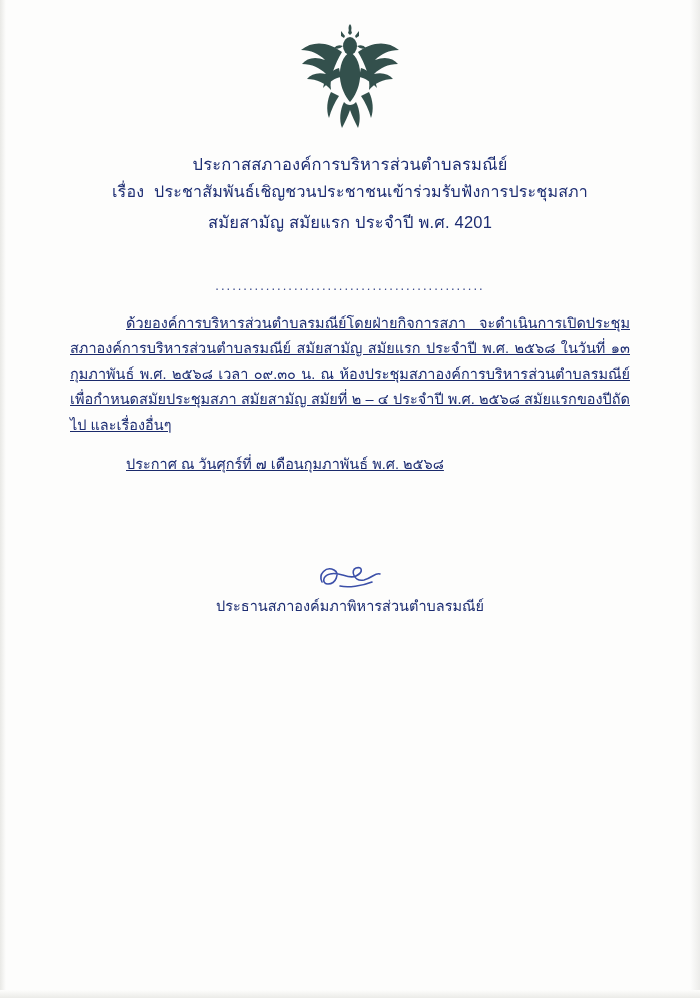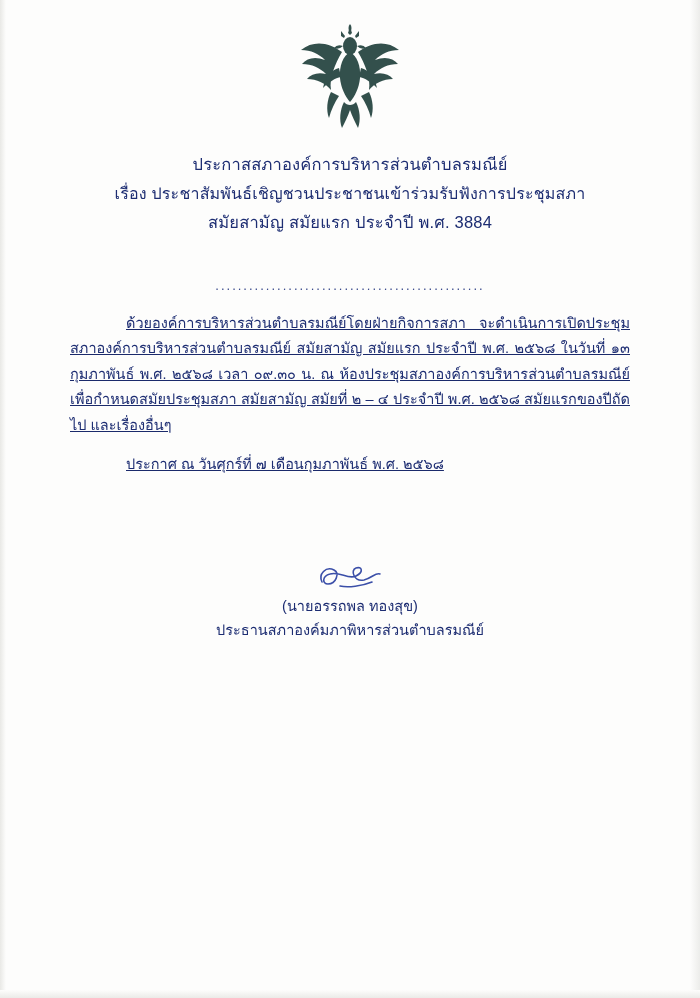--- a/index.html
+++ b/index.html
@@ -59,21 +59,21 @@
     width: 700px;
     text-align: center;
   }
   .header-line {
     font-size: 16.5px;
     line-height: 29px;
     letter-spacing: 0.2px;
     color: #1d2d72;
     white-space: nowrap;
   }
-  .header-line.l2 { font-size: 16px; }
+  .header-line.l2 { font-size: 16px; font-family: Liberation Mono, monospace; }
 
   .dotline {
     position: absolute;
     top: 278px;
     left: 0;
     width: 700px;
     text-align: center;
     color: #3a4a8c;
     font-size: 13px;
     letter-spacing: 2px;
@@ -160,36 +160,35 @@
         <path d="M49 80 C 45 88, 44 98, 47 106 C 50 100, 53 94, 55 88 C 57 94, 60 100, 63 106 C 66 98, 65 88, 61 80 C 58 84, 52 84, 49 80 Z"></path>
         <path d="M36 70 C 32 78, 31 88, 34 96 C 36 88, 40 80, 44 74 Z"></path>
         <path d="M74 70 C 78 78, 79 88, 76 96 C 74 88, 70 80, 66 74 Z"></path>
       </g>
     </svg>
   </div>
 
   <div class="header-block">
     <div class="header-line l1">ประกาสสภาองค์การบริหารส่วนตำบลรมณีย์</div>
     <div class="header-line l2">เรื่อง  ประชาสัมพันธ์เชิญชวนประชาชนเข้าร่วมรับฟังการประชุมสภา</div>
-    <div class="header-line l4">สมัยสามัญ  สมัยแรก  ประจำปี พ.ศ. 3884</div>
+    <div class="header-line l4">สมัยสามัญ  สมัยแรก  ประจำปี พ.ศ. 4201</div>
   </div>
 
   <div class="dotline">................................................</div>
 
   <div class="body-block">
     <p class="para p1"><span class="indent"></span><span>ด้วยองค์การบริหารส่วนตำบลรมณีย์โดยฝ่ายกิจการสภา  จะดำเนินการเปิดประชุมสภาองค์การบริหารส่วนตำบลรมณีย์ สมัยสามัญ สมัยแรก ประจำปี พ.ศ. ๒๕๖๘ ในวันที่ ๑๓ กุมภาพันธ์ พ.ศ. ๒๕๖๘ เวลา ๐๙.๓๐ น. ณ ห้องประชุมสภาองค์การบริหารส่วนตำบลรมณีย์ เพื่อกำหนดสมัยประชุมสภา สมัยสามัญ สมัยที่ ๒ – ๔ ประจำปี พ.ศ. ๒๕๖๘  สมัยแรกของปีถัดไป และเรื่องอื่นๆ</span></p>
     <p class="para p3"><span class="indent"></span><span>ประกาศ  ณ  วันศุกร์ที่ ๗ เดือนกุมภาพันธ์ พ.ศ. ๒๕๖๘</span></p>
   </div>
 
   <div class="signature-block">
     <div class="sign-mark">
       <svg width="80" height="34" viewBox="0 0 80 34" aria-hidden="true">
         <g fill="none" stroke="#3b4fa8" stroke-width="1.6" stroke-linecap="round">
           <path d="M12 22 C 8 14, 16 6, 24 10 C 30 13, 26 24, 18 24 C 12 24, 12 16, 20 14 C 30 11, 38 20, 46 16 C 54 12, 52 6, 46 8 C 40 10, 44 22, 54 20 C 62 18, 66 12, 70 14"></path>
           <path d="M30 26 C 38 28, 52 26, 62 22"></path>
         </g>
       </svg>
     </div>
-    <div class="sign-name">(นายอรรถพล  ทองสุข)</div>
     <div class="sign-title">ประธานสภาองค์มภาพิหารส่วนตำบลรมณีย์</div>
   </div>
 
 </div>
 
 </body></html>

